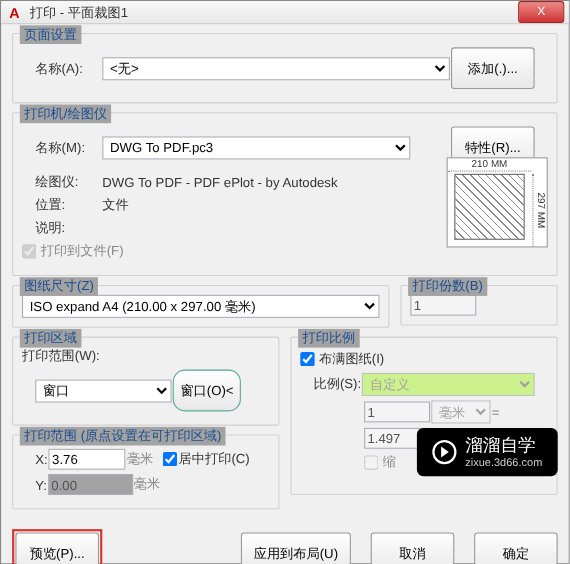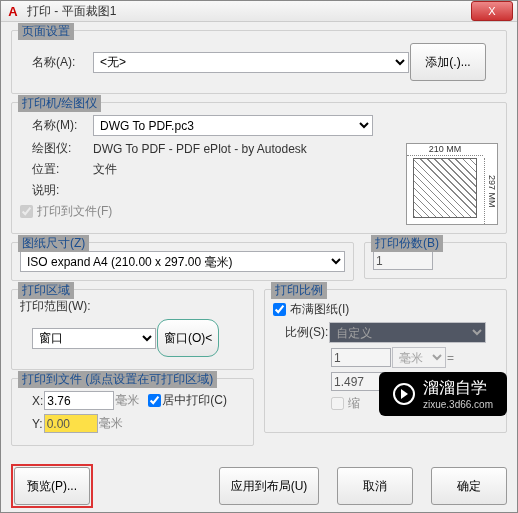--- a/index.html
+++ b/index.html
@@ -207,20 +207,21 @@
       </div>
     </div>
 
     <div class="group" style="position:relative; padding-bottom:10px;">
       <div class="group-title">打印机/绘图仪</div>
       <div class="row">
         <span class="label">名称(M):</span>
         <select style="flex:1; max-width:280px">
           <option>DWG To PDF.pc3</option>
         </select>
+        <button class="btn" style="margin-left:auto;">特性(R)...</button>
       </div>
       <div class="row">
         <span class="label">绘图仪:</span>
         <span>DWG To PDF - PDF ePlot - by Autodesk</span>
       </div>
       <div class="row">
         <span class="label">位置:</span>
         <span>文件</span>
       </div>
       <div class="row">
@@ -261,46 +262,46 @@
           <div>打印范围(W):</div>
           <div class="row">
             <select style="width:124px">
               <option>窗口</option>
             </select>
             <button class="btn btn-sm" style="border:1px solid #5a9; color:#000;">窗口(O)&lt;</button>
           </div>
         </div>
 
         <div class="group">
-          <div class="group-title">打印到文件 (原点设置在可打印区域)</div>
+          <div class="group-title">打印范围 (原点设置在可打印区域)</div>
           <div class="row">
             <span>X:</span>
             <input type="text" style="width: 70px;" value="3.76">
             <span class="disabled">毫米</span>
             <input type="checkbox" checked="" style="margin-left: 8px;">
             <span>居中打印(C)</span>
           </div>
           <div class="row">
             <span>Y:</span>
-            <input type="text" disabled="" style="width: 54px; background: #fde047;" value="0.00">
+            <input type="text" disabled="" style="width: 77px; background: #a3a3a3;" value="0.00">
             <span class="disabled">毫米</span>
           </div>
         </div>
       </div>
 
       <div class="col">
         <div class="group" style="height:144px;">
           <div class="group-title">打印比例</div>
           <div class="checkbox-row">
             <input type="checkbox" checked="" style="">
             <span>布满图纸(I)</span>
           </div>
           <div class="row">
             <span>比例(S):</span>
-            <select disabled="" style="flex:1; background:#0f172a;">
+            <select disabled="" style="flex:1; background:#bef264;">
               <option>自定义</option>
             </select>
           </div>
           <div class="row" style="margin-left:58px;">
             <input type="text" disabled="" style="width: 60px; background: rgb(244, 244, 244);" value="1">
             <select disabled="" style="width:54px; background:#f4f4f4;">
               <option>毫米</option>
             </select>
             <span class="disabled">=</span>
           </div>

